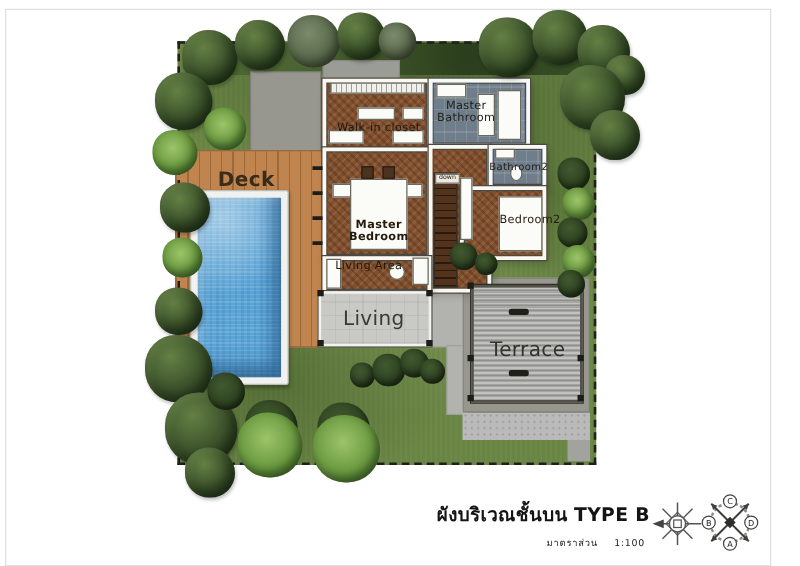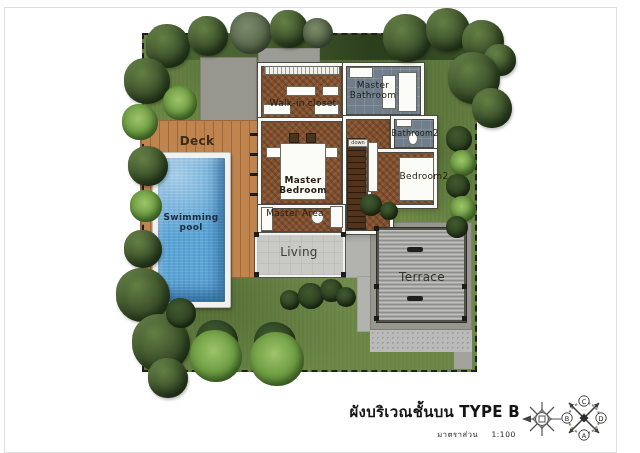--- a/index.html
+++ b/index.html
@@ -73,21 +73,21 @@
   .g{background:radial-gradient(circle at 40% 35%, #7b8a6b, #5a6a4c 55%, #434f39 90%);
      box-shadow:inset -3px -4px 8px rgba(0,0,0,.4);}
   .p{background:radial-gradient(circle at 45% 40%, #9dc469 0%, #6d9c42 52%, #486e2f 90%);
      box-shadow:inset -3px -4px 7px rgba(18,38,10,.5);}
   .b{background:radial-gradient(circle at 40% 35%, #40592f, #273a1c 80%);
      box-shadow:inset -2px -3px 5px rgba(0,0,0,.5);}
 
   
   .lbl{position:absolute;color:#27211a;text-align:center;white-space:pre-line;line-height:1.15;
        letter-spacing:.3px;z-index:9;}
-  .lbl.big{font-size:12px;}
+  .lbl.big{font-size:16px;}
   .lbl.med{font-size:9px;}
   .lbl.sm{font-size:8px;}
   .lbl.tiny{font-size:5px;letter-spacing:0;}
   .chip{background:#efe8dd;border:1px solid #777;padding:0 1px;}
 
   
   .titleTxt{font-size:15px;font-weight:700;color:#141414;letter-spacing:.3px;}
   .scaleTxt{font-size:7.5px;color:#222;letter-spacing:.6px;}
 </style>
 </head>
@@ -203,30 +203,28 @@
       <div class="tree t" style="left: 448px; top: 52px; width: 52px; height: 52px;"></div>
       <div class="tree t" style="left: 472px; top: 88px; width: 40px; height: 40px;"></div>
       <div class="tree b" style="left: 446px; top: 126px; width: 26px; height: 26px;"></div>
       <div class="tree p" style="left: 450px; top: 150px; width: 26px; height: 26px;"></div>
       <div class="tree b" style="left: 446px; top: 174px; width: 24px; height: 24px;"></div>
       <div class="tree p" style="left: 450px; top: 196px; width: 26px; height: 26px;"></div>
       <div class="tree b" style="left: 446px; top: 216px; width: 22px; height: 22px;"></div>
     </div>
 
   <div class="lbl big" style="left:167px;top:135px;width:60px;color:#3a2c1a;font-weight:600;">Deck</div>
-  <div class="lbl med" style="left:156px;top:212px;width:70px;color:#1d2c38;font-weight:600;">Swimming
-pool</div>
   <div class="lbl med" style="left:263px;top:98px;width:80px;color:#241a0e;">Walk-in closet</div>
   <div class="lbl med" style="left:343px;top:80px;width:60px;color:#22221e;">Master
 Bathroom</div>
   <div class="lbl sm" style="left:389px;top:129px;width:52px;color:#22221e;">Bathroom2</div>
   <div class="lbl med" style="left:396px;top:171px;width:56px;color:#241a0e;">Bedroom2</div>
   <div class="lbl med" style="left:273px;top:175px;width:60px;color:#241a0e;font-weight:600;">Master
 Bedroom</div>
-  <div class="lbl med" style="left:262px;top:208px;width:66px;color:#241a0e;">Master Area</div>
+  <div class="lbl med" style="left:262px;top:208px;width:66px;color:#241a0e;">Living Area</div>
   <div class="lbl big" style="left:269px;top:246px;width:60px;color:#3b3b35;">Living</div>
   <div class="lbl big" style="left:392px;top:271px;width:60px;color:#33332d;">Terrace</div>
   <div class="lbl tiny chip" style="left:348px;top:139px;width:16px;">down</div>
 
   <div class="abs" style="left:330px;top:400px;width:190px;text-align:right;z-index:9;">
     <span class="titleTxt">ผังบริเวณชั้นบน</span>
     <span class="titleTxt">TYPE B</span>
     <div style="margin-top:-2px;padding-right:4px;">
       <span class="scaleTxt">มาตราส่วน</span>
       <span class="scaleTxt" style="margin-left:8px;">1:100</span>

